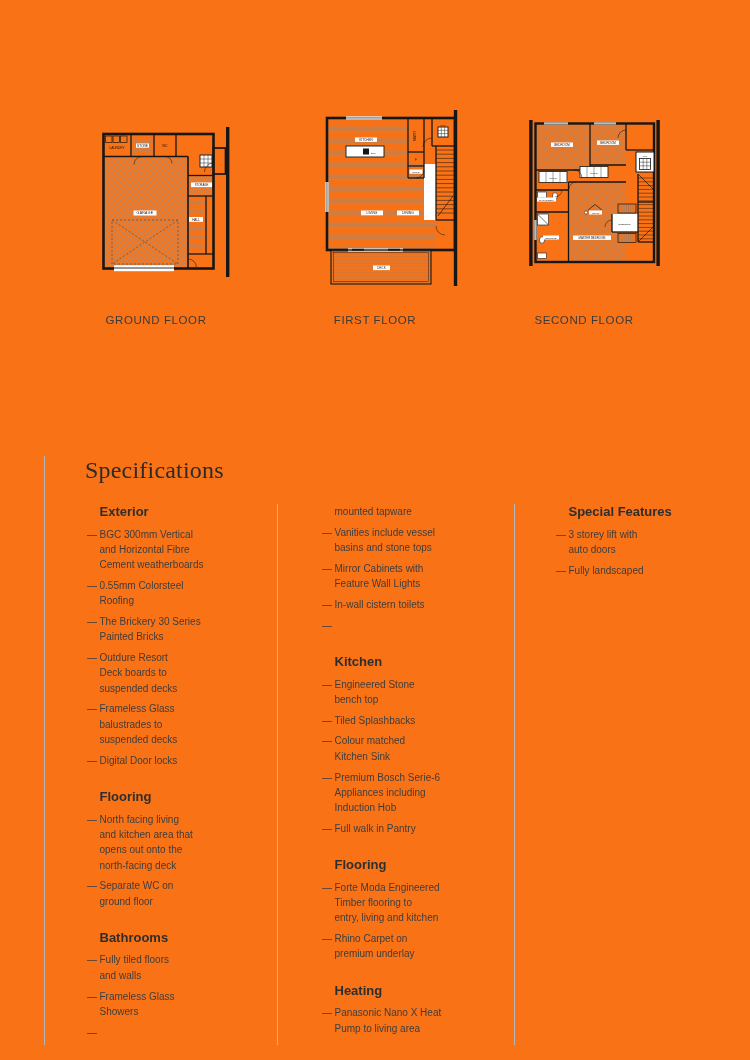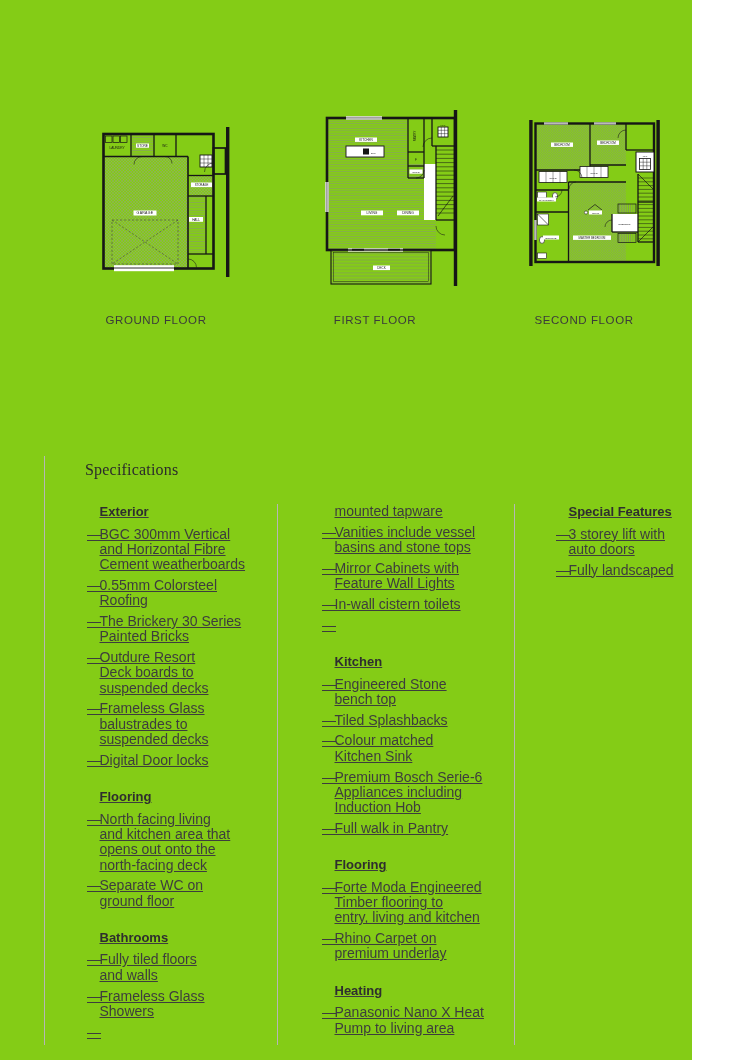--- a/index.html
+++ b/index.html
@@ -1,40 +1,40 @@
 <!DOCTYPE html>
 <html><head>
 <meta charset="utf-8">
 <style>
   html,body{margin:0;padding:0;background:#ffffff;}
-  .page{position:relative;width:692px;height:1060px;background:#84cc16;overflow:hidden;
+  .page{position:relative;width:750px;height:1060px;background:#f97316;overflow:hidden;
         font-family:"Liberation Sans","DejaVu Sans",sans-serif;color:#3d3d3d;}
 
   
   .plan-block{position:absolute;}
   .floor-label{position:absolute;top:314px;width:180px;text-align:center;
                font-size:11.5px;letter-spacing:0.6px;color:#3b3b3b;}
   #flabel-0{left:66px;} #flabel-1{left:285px;} #flabel-2{left:494px;}
   svg text{font-family:"Liberation Sans","DejaVu Sans",sans-serif;fill:#161616;}
 
   
   .specs{position:absolute;left:44px;top:456px;width:662px;box-sizing:border-box;
          border-left:1px solid #b6b6b6;padding-left:40px;}
   .specs-heading{font-family:"Liberation Serif","DejaVu Serif",serif;font-weight:400;
-                 font-size:16px;color:#2b2b2b;margin:0;letter-spacing:0.2px;line-height:28px;}
+                 font-size:24px;color:#2b2b2b;margin:0;letter-spacing:0.2px;line-height:28px;}
   .spec-columns{display:flex;align-items:stretch;margin-top:20px;}
   .vdiv{width:1px;background:#b6b6b6;flex:none;}
-  .spec-col{flex:none;box-sizing:border-box;text-decoration:underline;}
+  .spec-col{flex:none;box-sizing:border-box;}
   .col0{width:192px;padding-left:2px;}
   .col1{width:236px;padding-left:44px;}
   .col2{width:190px;padding-left:41px;}
   .spec-section{margin-top:21px;}
   .spec-section:first-child{margin-top:0;}
   .spec-title{font-size:13px;font-weight:700;color:#2e2e2e;margin:0 0 7px 12.5px;line-height:15.5px;}
-  .spec-item{display:flex;margin-bottom:5.5px;font-size:14px;line-height:15.3px;color:#3d3d3d;}
+  .spec-item{display:flex;margin-bottom:5.5px;font-size:10px;line-height:15.3px;color:#3d3d3d;}
   .dash{flex:none;width:12.5px;}
   .itext{white-space:pre-line;}
 </style>
 </head>
 <body>
 
 <div class="page">
 
   <div class="plan-block" style="left:95px;top:118px;">
     <svg width="140" height="162" viewBox="0 0 140 162">

